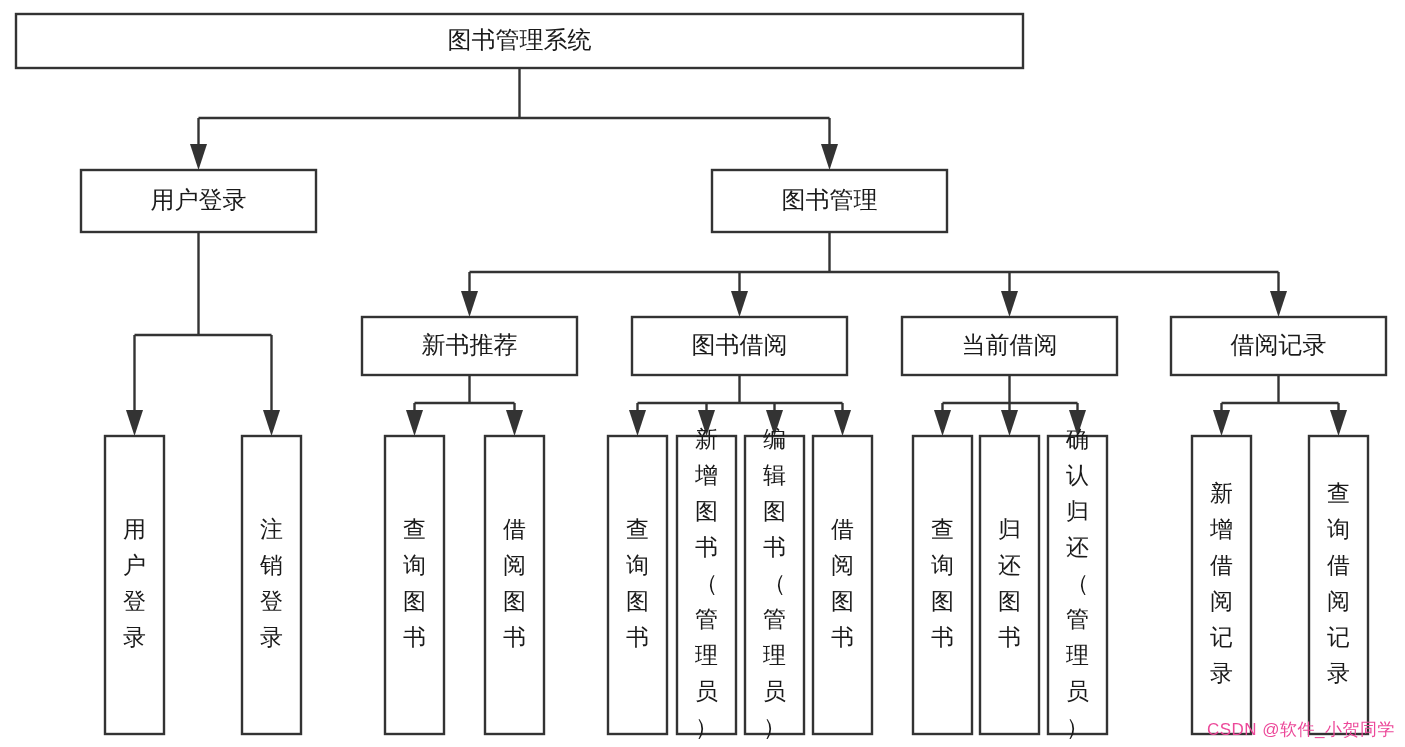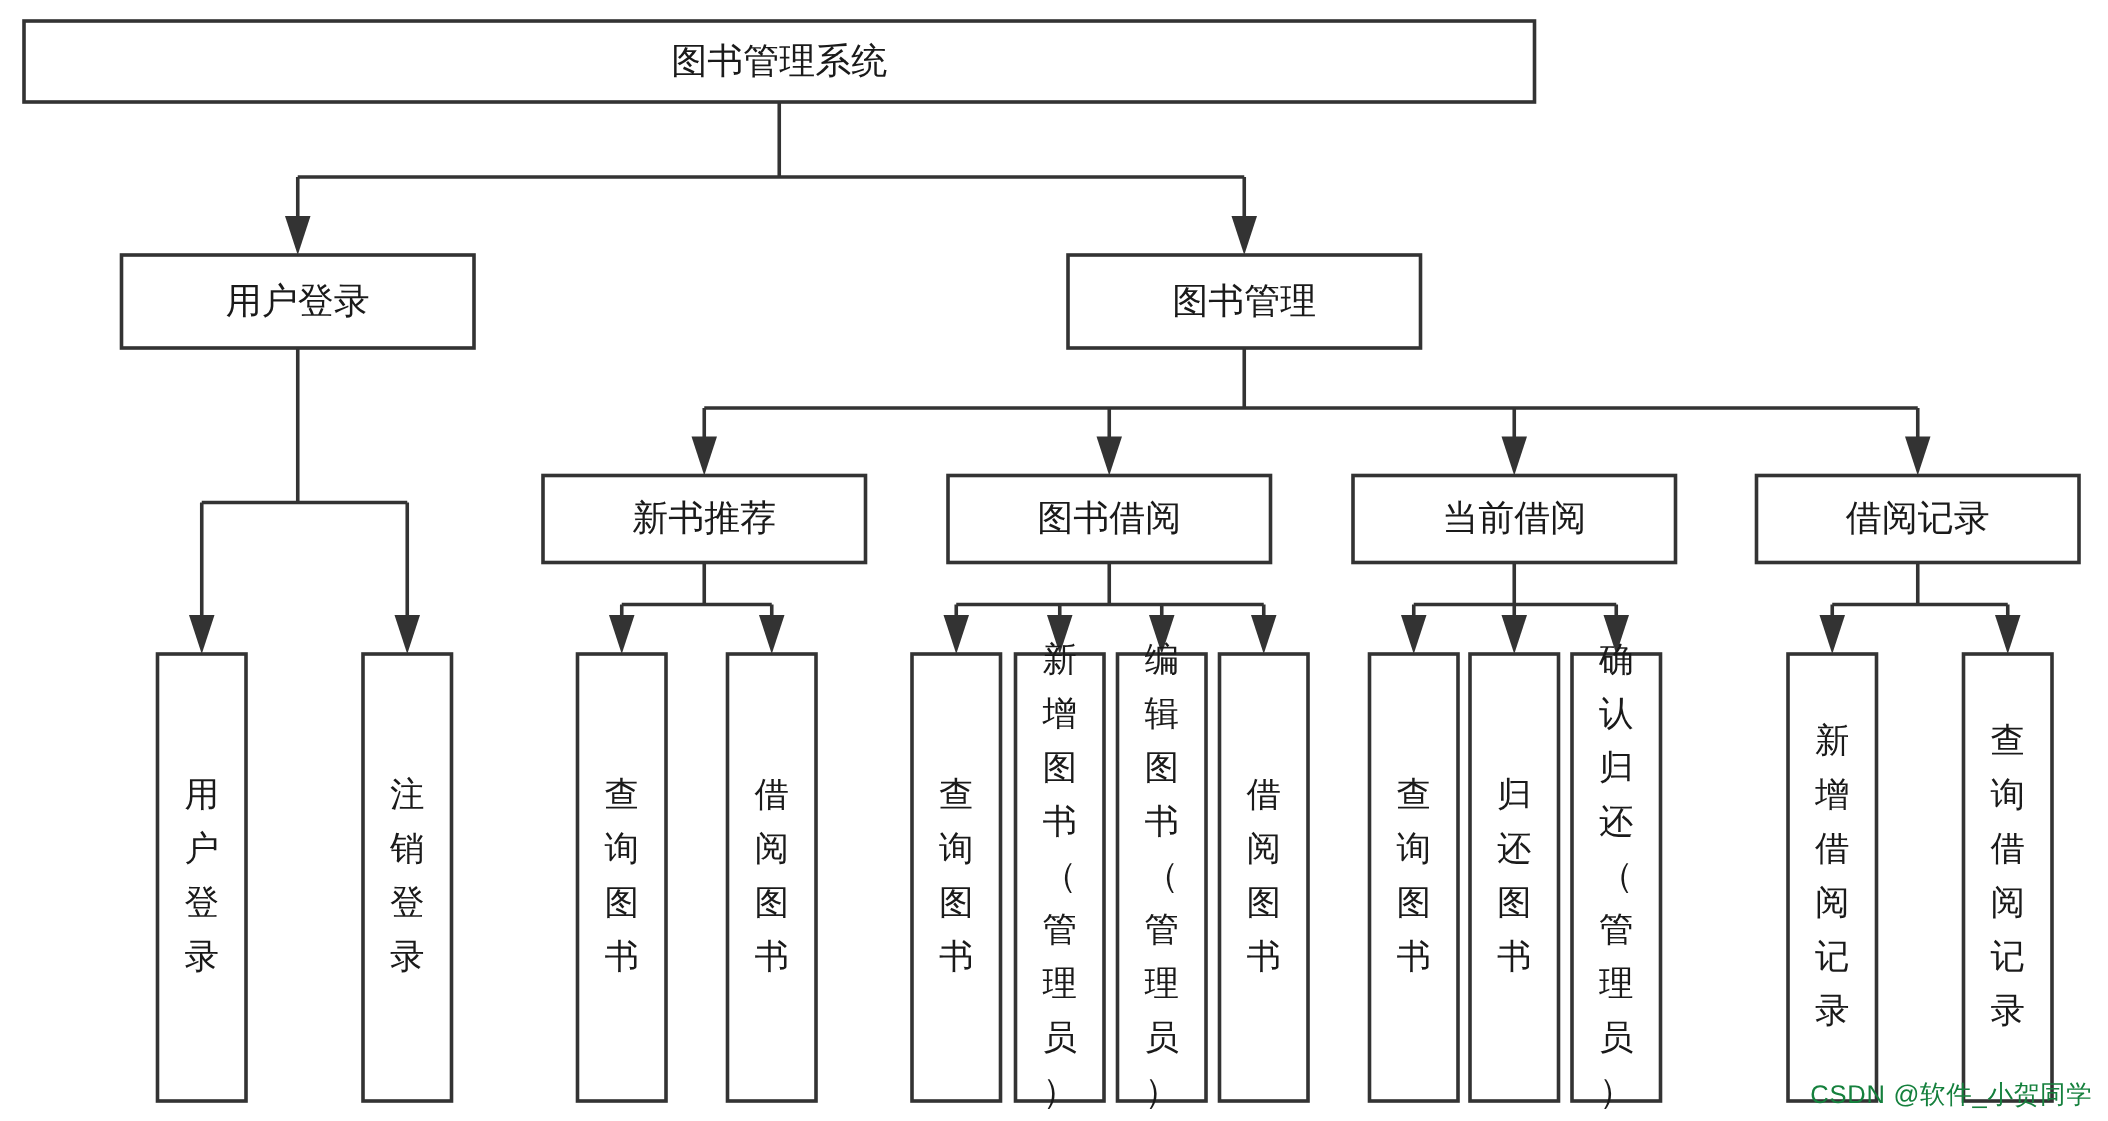--- a/index.html
+++ b/index.html
@@ -49,21 +49,21 @@
     font-size: 23px;
     fill: #1a1a1a;
     text-anchor: middle;
   }
   .watermark {
     position: absolute;
     right: 10px;
     bottom: 6px;
     font-family: "Liberation Sans", "DejaVu Sans", sans-serif;
     font-size: 17px;
-    color: #15803d;
+    color: #ec4899;
     letter-spacing: 0.5px;
     white-space: nowrap;
     user-select: none;
   }
 </style>
 </head>
 <body>
 
 <svg id="diagram" viewBox="0 0 1405 747" xmlns="http://www.w3.org/2000/svg">
 

